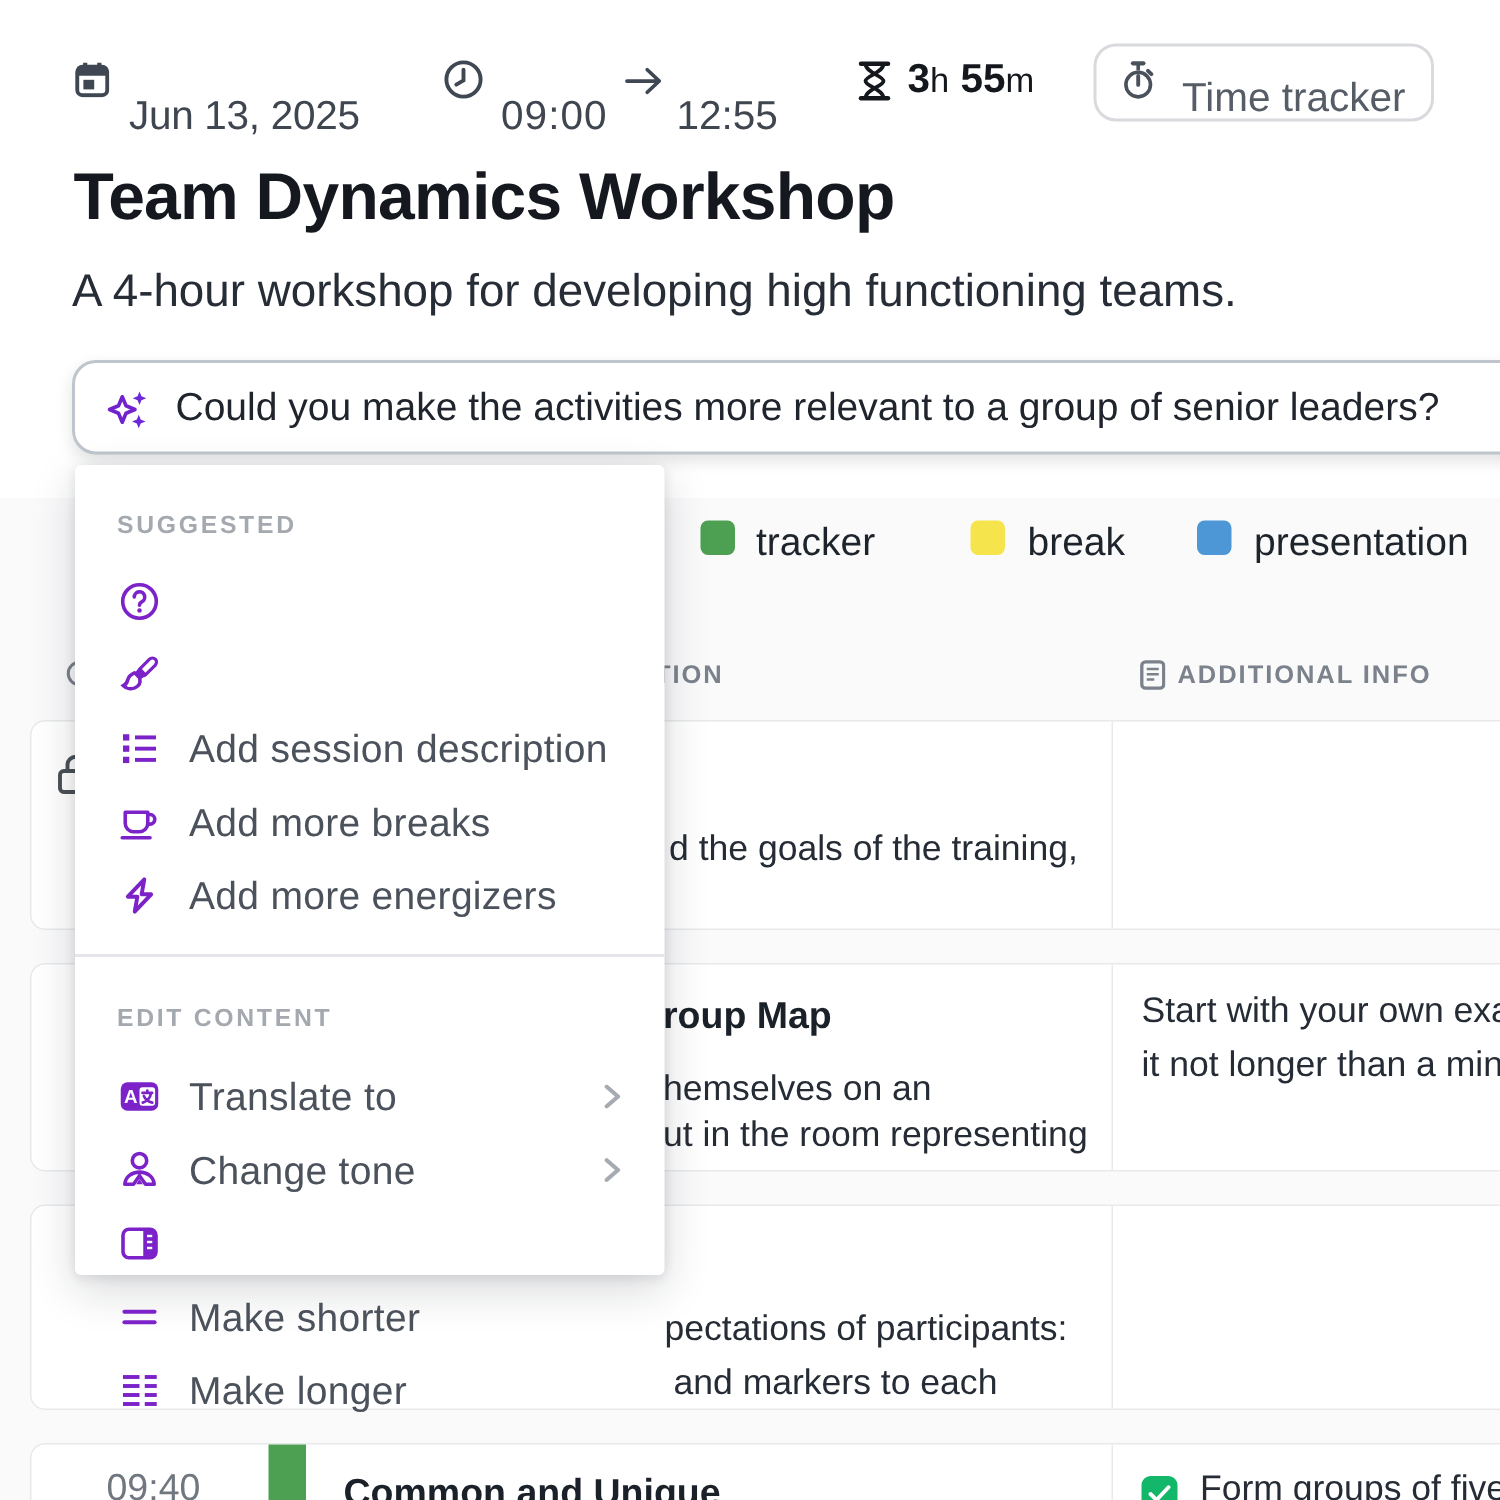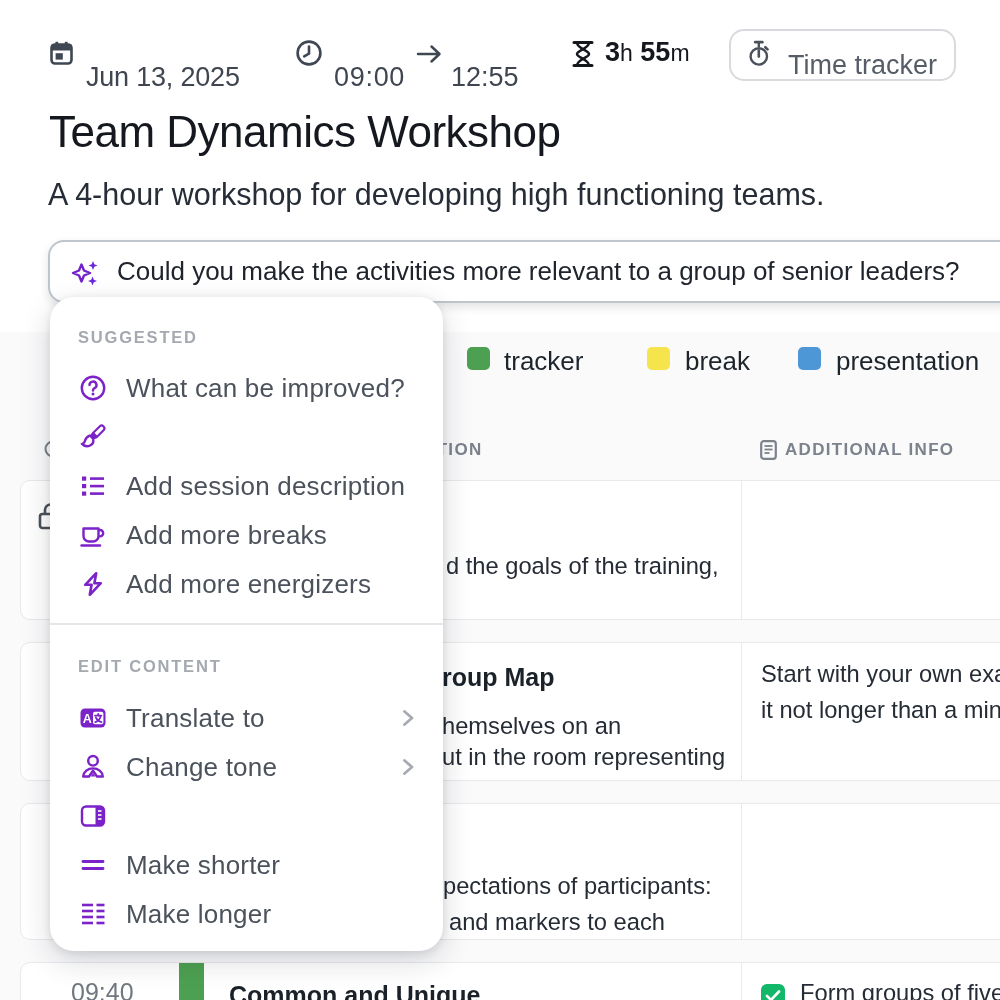--- a/index.html
+++ b/index.html
@@ -11,22 +11,22 @@
 .meta { color:#3f4650; font-size:27px;margin-top:24px; }
 .card { background:#fff; border:1.5px solid #e7e9eb; border-radius:10px;
   left:20px; width:1060px; }
 .cdiv { position:absolute; left:719.5px; top:0; bottom:0; width:0;
   border-left:1.5px solid #e8eaec; }
 .desc { font-size:23.7px; color:#262c35; white-space:nowrap; }
 .btitle { font-size:25px; font-weight:bold; color:#1b2129; white-space:nowrap; }
 .hdr { font-size:17px; font-weight:bold; color:#7b828c; letter-spacing:1.3px; }
 .leg { font-size:26px; color:#1e242b; }
 .lsq { width:23px; height:23px; border-radius:5px; }
-.menu { left:50px; top:297px; width:393px; height:654px; background:#fff;
-  border-radius:24px; box-shadow:0 10px 30px rgba(16,24,40,.16), 0 2px 8px rgba(16,24,40,.10); }
+.menu { left:50px; top:310px; width:393px; height:540px; background:#fff;
+  border-radius:4px; box-shadow:0 10px 30px rgba(16,24,40,.16), 0 2px 8px rgba(16,24,40,.10); }
 .mhdr { position:absolute; left:28px; font-size:16.5px; font-weight:bold;
   color:#a4a9b0; letter-spacing:1.8px; }
 .mitem { position:absolute; left:76px; font-size:26px; line-height:26px; color:#4c525c; white-space:nowrap; letter-spacing:0.2px; }
 .micon { position:absolute; left:30px; width:26px; height:26px; }
 .chev { position:absolute; left:350px; width:16px; height:16px; }
 </style>
 </head>
 <body>
 <div class="abs lowbg"></div>
 
@@ -62,21 +62,21 @@
 <div class="abs" style="left:729px;top:29px;width:227px;height:52px;border:2px solid #d8dadd;border-radius:15px;background:#fff"></div>
 <svg class="abs" style="left:748px;top:39px" width="26" height="28" viewBox="0 0 26 28">
   <circle cx="10.8" cy="17.4" r="8.2" fill="none" stroke="#4a515b" stroke-width="2.4"></circle>
   <line x1="10.8" y1="17.6" x2="10.8" y2="11.6" stroke="#4a515b" stroke-width="2.6" stroke-linecap="round"></line>
   <line x1="10.8" y1="4" x2="10.8" y2="8" stroke="#4a515b" stroke-width="2.4"></line>
   <line x1="7.3" y1="3.2" x2="14.3" y2="3.2" stroke="#4a515b" stroke-width="2.8" stroke-linecap="round"></line>
   <line x1="17.3" y1="8.2" x2="19.6" y2="10.4" stroke="#4a515b" stroke-width="2.6" stroke-linecap="round"></line>
 </svg>
 <div class="abs" style="left:788px;top:50px;font-size:27px;color:#565d66">Time tracker</div>
 
-<div class="abs" style="left:49px;top:107px;font-size:44px;font-weight:normal;color:#15181e;letter-spacing:-0.5px">Team Dynamics Workshop</div>
+<div class="abs" style="left:49px;top:107px;font-size:44px;font-weight:bold;color:#15181e;letter-spacing:-0.5px">Team Dynamics Workshop</div>
 <div class="abs" style="left:48px;top:177px;font-size:30.5px;color:#272d36">A 4-hour workshop for developing high functioning teams.</div>
 
 <div class="abs" style="left:48px;top:240px;width:990px;height:63px;background:#fff;border:2px solid #bfc5cc;border-radius:16px;box-shadow:0 4px 10px rgba(20,30,40,.13)"></div>
 <svg class="abs" style="left:70px;top:258px" width="30" height="30" viewBox="0 0 30 30">
   <path d="M11.5 6.5 L14 12.5 L20 15 L14 17.5 L11.5 23.5 L9 17.5 L3 15 L9 12.5 Z" fill="none" stroke="#7122cc" stroke-width="2.4" stroke-linejoin="round"></path>
   <path d="M23 10.5 L24.3 13.7 L27.5 15 L24.3 16.3 L23 19.5 L21.7 16.3 L18.5 15 L21.7 13.7 Z" fill="#6d28d9" transform="translate(0,-7.5)"></path>
   <path d="M23 10.5 L24.3 13.7 L27.5 15 L24.3 16.3 L23 19.5 L21.7 16.3 L18.5 15 L21.7 13.7 Z" fill="#6d28d9" transform="translate(-0.5,8)"></path>
 </svg>
 <div class="abs" style="left:117px;top:256px;font-size:26px;color:#20252d;white-space:nowrap">Could you make the activities more relevant to a group of senior leaders?</div>
 
@@ -140,21 +140,20 @@
 <div class="abs menu">
   <div class="mhdr" style="top:31px">SUGGESTED</div>
   <div class="mhdr" style="top:360px">EDIT CONTENT</div>
   <div style="position:absolute;left:0;top:326px;width:100%;border-top:2px solid #e4e6e9"></div>
 
   <svg class="micon" style="top:78px" viewBox="0 0 26 26">
     <circle cx="13" cy="13" r="11.2" fill="none" stroke="#7c22c9" stroke-width="2.4"></circle>
     <path d="M9.5 10 a3.5 3.5 0 1 1 5 3.2 c-1.1 0.55 -1.5 1.1 -1.5 2.3" fill="none" stroke="#7c22c9" stroke-width="2.4" stroke-linecap="round"></path>
     <circle cx="13" cy="19" r="1.5" fill="#7c22c9"></circle>
   </svg>
-  <div class="mitem" style="top:78px">What can be improved?</div>
 
   <svg class="micon" style="top:127px" viewBox="0 0 26 26">
     <line x1="15.2" y1="10.8" x2="21.6" y2="4.4" stroke="#7c22c9" stroke-width="7.6" stroke-linecap="round"></line>
     <line x1="15.2" y1="10.8" x2="21.6" y2="4.4" stroke="#ffffff" stroke-width="3.4" stroke-linecap="round"></line>
     <polygon points="8.9,12.1 13.5,7.9 17.8,12.3 13.1,16.6" fill="#7c22c9"></polygon>
     <path d="M9.6 11.6 C7.2 12.7 5.6 14.3 5.1 16.4 C4.7 18.3 3.8 19.3 2.3 20.1 C4.4 22.2 7.6 22.7 10.1 21.5 C12.6 20.3 13.7 18.1 13.2 16" fill="none" stroke="#7c22c9" stroke-width="2.4" stroke-linecap="round"></path>
   </svg>
 
   <svg class="micon" style="top:176px" viewBox="0 0 26 26">
     <rect x="2" y="3.5" width="4.2" height="4.2" fill="#7c22c9"></rect>

